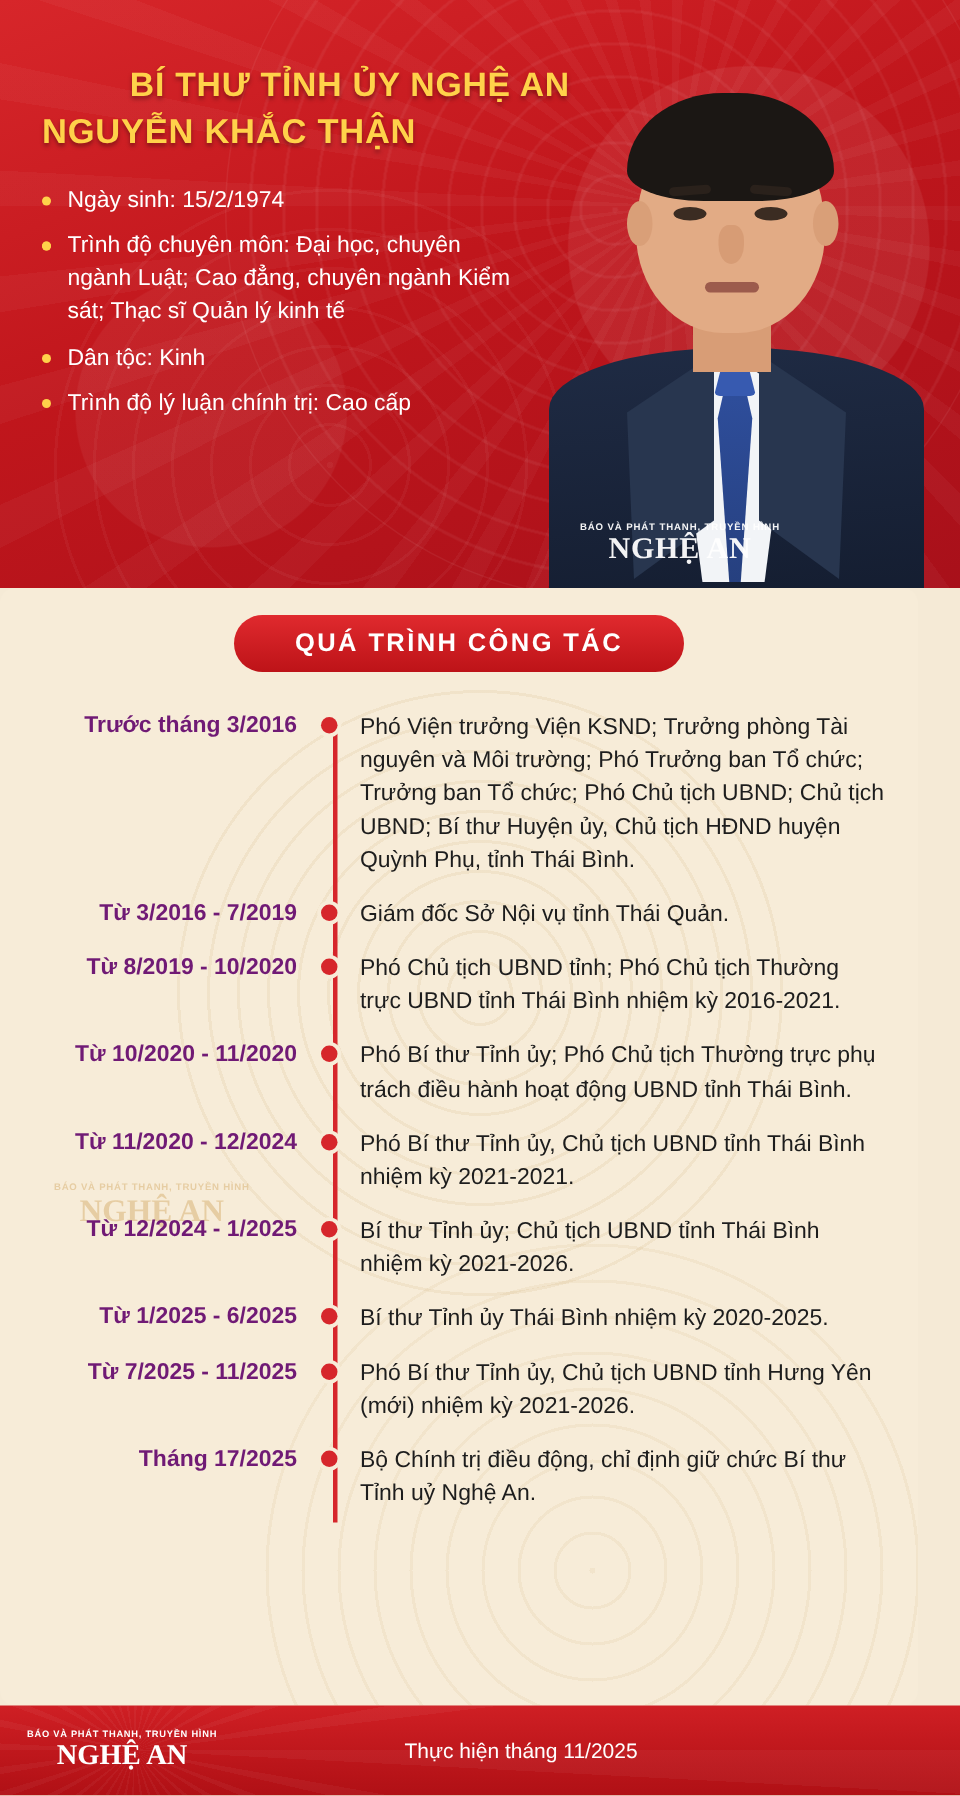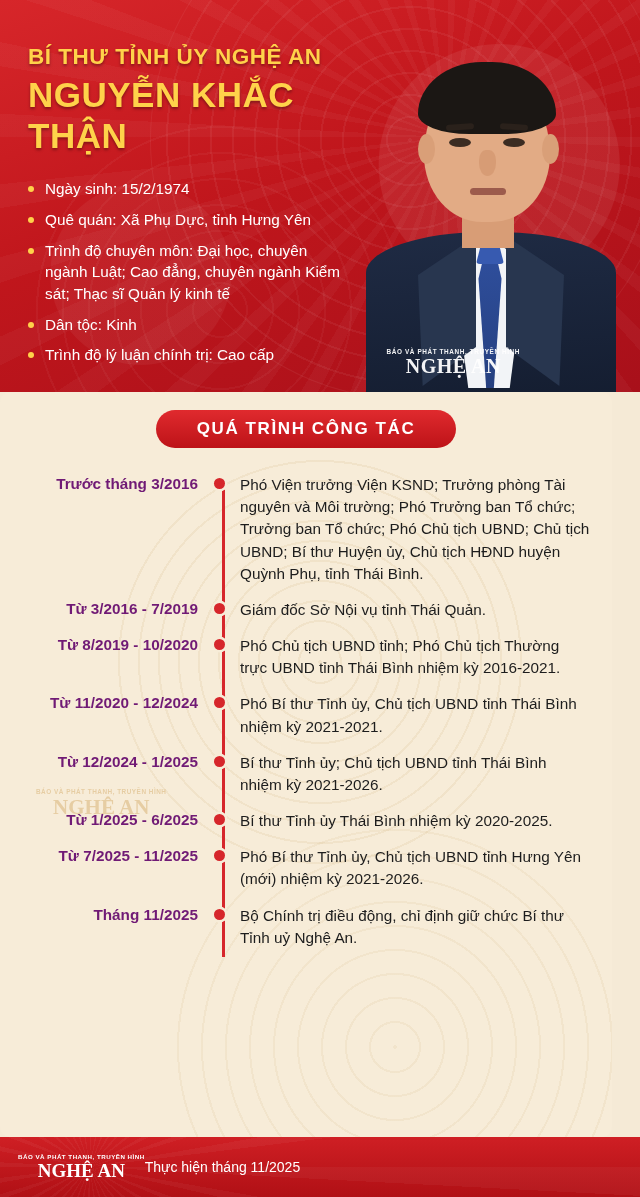--- a/index.html
+++ b/index.html
@@ -53,22 +53,22 @@
 
   .hero-inner { position: relative; padding: 44px 0 0 28px; width: 380px; }
 
   .title-line1, .title-line2 {
     color: #ffd24a;
     font-weight: bold;
     letter-spacing: .5px;
     text-shadow: 0 2px 3px rgba(0,0,0,.35);
     line-height: 1.18;
   }
-  .title-line1 { font-size: 22.5px; }
-  .title-line2 { font-size: 35px; margin-top: 3px; }
+  .title-line1 { font-size: 22.5px; text-align: right; }
+  .title-line2 { font-size: 23px; margin-top: 3px; }
 
   ul.bio { list-style: none; margin-top: 22px; width: 320px; }
   ul.bio li {
     position: relative;
     color: #ffffff;
     font-size: 15.3px;
     line-height: 1.42;
     padding-left: 17px;
     margin-bottom: 9px;
   }
@@ -288,21 +288,21 @@
     position: relative;
     margin-left: 18px;
     text-align: center;
     color: #fff;
   }
   .footer-logo .lg-top { font-size: 6.2px; letter-spacing: .5px; font-weight: bold; }
   .footer-logo .lg-main { font-size: 19px; font-weight: bold; font-family: "Liberation Serif", serif; }
   .footer-note {
     position: relative;
     flex: 1 1 auto;
-    text-align: left;
+    text-align: center;
     color: #ffffff;
     font-size: 14px;
     padding-right: 90px;
   }
 </style>
 </head>
 <body>
 
 <div class="hero">
   <div class="drum"></div>
@@ -313,21 +313,20 @@
     <div class="title-line1">BÍ THƯ TỈNH ỦY NGHỆ AN</div>
     <div class="title-line2">NGUYỄN KHẮC THẬN</div>
 
     <ul class="bio">
       <li>
         <span class="dot"></span>
         <span>Ngày sinh: 15/2/1974</span>
       </li>
       <li>
         <span class="dot"></span>
-        <span>Quê quán: Xã Phụ Dực, tỉnh Hưng Yên</span>
       </li>
       <li>
         <span class="dot"></span>
         <span>Trình độ chuyên môn: Đại học, chuyên ngành Luật; Cao đẳng, chuyên ngành Kiểm sát; Thạc sĩ Quản lý kinh tế</span>
       </li>
       <li>
         <span class="dot"></span>
         <span>Dân tộc: Kinh</span>
       </li>
       <li>
@@ -396,20 +395,27 @@
     </div>
 
     <div class="tl-row">
       <div class="tl-date">Từ 8/2019 - 10/2020</div>
       <div class="tl-marker">
           <span class="bullet"></span>
         </div>
       <div class="tl-desc">Phó Chủ tịch UBND tỉnh; Phó Chủ tịch Thường trực UBND tỉnh Thái Bình nhiệm kỳ 2016-2021.</div>
     </div>
 
+    <div class="tl-row">
+      <div class="tl-date">Từ 10/2020 - 11/2020</div>
+      <div class="tl-marker">
+          <span class="bullet"></span>
+        </div>
+      <div class="tl-desc">Phó Bí thư Tỉnh ủy; Phó Chủ tịch Thường trực phụ trách điều hành hoạt động UBND tỉnh Thái Bình.</div>
+    </div>
 
     <div class="tl-row">
       <div class="tl-date">Từ 11/2020 - 12/2024</div>
       <div class="tl-marker">
           <span class="bullet"></span>
         </div>
       <div class="tl-desc">Phó Bí thư Tỉnh ủy, Chủ tịch UBND tỉnh Thái Bình nhiệm kỳ 2021-2021.</div>
     </div>
 
     <div class="tl-row">
@@ -430,21 +436,21 @@
 
     <div class="tl-row">
       <div class="tl-date">Từ 7/2025 - 11/2025</div>
       <div class="tl-marker">
           <span class="bullet"></span>
         </div>
       <div class="tl-desc">Phó Bí thư Tỉnh ủy, Chủ tịch UBND tỉnh Hưng Yên (mới) nhiệm kỳ 2021-2026.</div>
     </div>
 
     <div class="tl-row">
-      <div class="tl-date">Tháng 11/2025</div>
+      <div class="tl-date">Tháng 17/2025</div>
       <div class="tl-marker">
           <span class="bullet"></span>
         </div>
       <div class="tl-desc">Bộ Chính trị điều động, chỉ định giữ chức Bí thư Tỉnh uỷ Nghệ An.</div>
     </div>
   </div>
 </div>
 
 <div class="footer">
   <div class="f-rays"></div>

